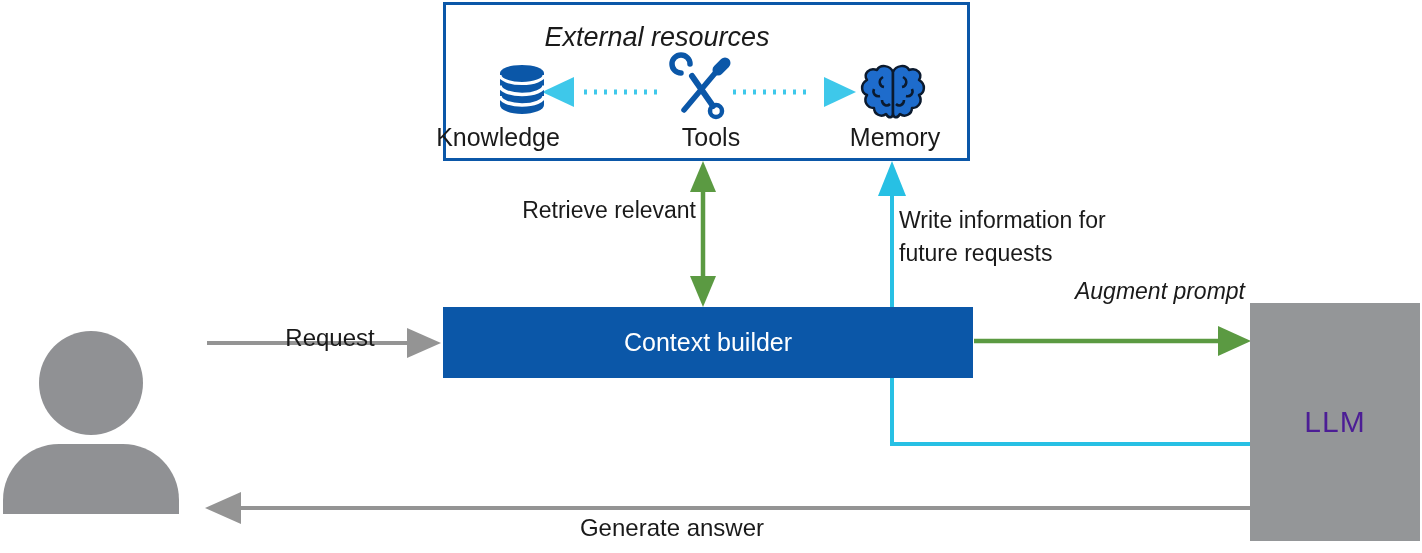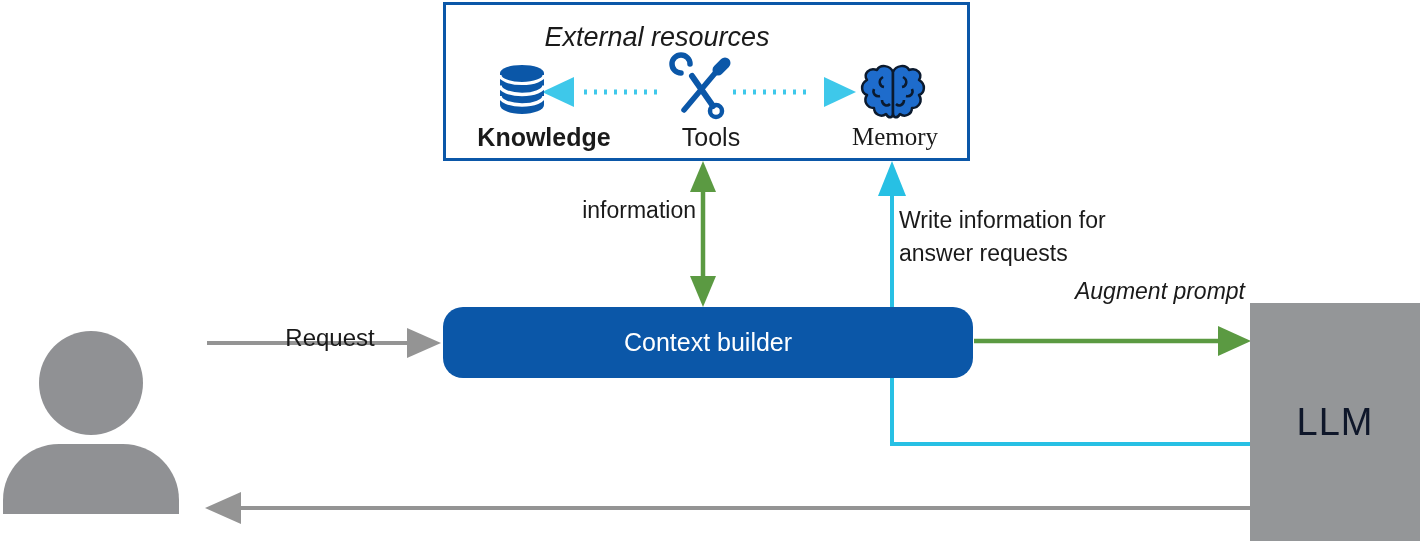--- a/index.html
+++ b/index.html
@@ -15,24 +15,24 @@
     --text:#1a1a1a;
   }
   html,body{margin:0;padding:0;background:#ffffff;}
   body{font-family:"Liberation Sans", sans-serif;color:var(--text);}
   .canvas{position:relative;width:1422px;height:553px;background:#fff;overflow:hidden;}
   .overlay{position:absolute;left:0;top:0;z-index:1;}
   .box{position:absolute;box-sizing:border-box;}
   .ext-box{left:443px;top:2px;width:527px;height:159px;border:3px solid var(--blue);background:transparent;z-index:0;}
   .ext-title{position:absolute;left:443px;top:22px;width:428px;text-align:center;font-size:27px;font-style:italic;z-index:3;}
   .node-label{position:absolute;width:180px;text-align:center;font-size:25px;top:123px;z-index:3;}
-  .cb-box{left:443px;top:307px;width:530px;height:71px;background:var(--blue);z-index:2;display:flex;align-items:center;justify-content:center;border-radius:20px;}
+  .cb-box{left:443px;top:307px;width:530px;height:71px;background:var(--blue);z-index:2;display:flex;align-items:center;justify-content:center;}
   .cb-box span{color:#fff;font-size:25px;}
   .llm-box{left:1250px;top:303px;width:170px;height:238px;background:var(--gray-llm);z-index:2;display:flex;align-items:center;justify-content:center;}
-  .llm-box span{color:#0f172a;font-size:38px;letter-spacing:1px;}
+  .llm-box span{color:#4c1d95;font-size:30px;letter-spacing:1px;}
   .edge-label{position:absolute;z-index:3;font-size:23px;line-height:33px;}
   .lbl-request{left:240px;top:306px;width:180px;text-align:center;font-size:24px;margin-top:15px;}
   .lbl-retrieve{left:440px;top:194px;width:256px;text-align:right;}
   .lbl-write{left:899px;top:196px;width:300px;text-align:left;margin-top:8px;}
   .lbl-augment{left:965px;top:275px;width:280px;text-align:right;font-style:italic;}
   .lbl-generate{left:562px;top:511px;width:220px;text-align:center;font-size:24px;}
   .stroke-gray{stroke:var(--gray-line);}
   .fill-gray{fill:var(--gray-line);}
   .stroke-green{stroke:var(--green);}
   .fill-green{fill:var(--green);}
@@ -109,41 +109,42 @@
     <g transform="translate(861,62)" stroke="var(--brain-outline)" stroke-width="2.5" stroke-linejoin="round">
       <path d="M32,10 C29,3 19,2 16,8 C8,5 2,12 6,18 C-1,22 0,31 6,33 C2,39 6,46 13,46 C13,52 20,56 25,52 C28,57 32,56 32,51 Z" fill="var(--brain-fill)"></path>
       <path d="M32,10 C35,3 45,2 48,8 C56,5 62,12 58,18 C65,22 64,31 58,33 C62,39 58,46 51,46 C51,52 44,56 39,52 C36,57 32,56 32,51 Z" fill="var(--brain-fill)"></path>
       <path d="M22,15 c-5,3 -4,9 1,10 M13,27 c-2,5 2,8 6,7 M21,38 c0,5 5,7 8,4" fill="none"></path>
       <path d="M42,15 c5,3 4,9 -1,10 M51,27 c2,5 -2,8 -6,7 M43,38 c0,5 -5,7 -8,4" fill="none"></path>
     </g>
   </svg>
 
   <div class="box ext-box"></div>
   <div class="ext-title">External resources</div>
-  <div class="node-label" style="left:454px;font-weight:bold;">Knowledge</div>
+  <div class="node-label" style="left:408px;">Knowledge</div>
   <div class="node-label" style="left:621px;">Tools</div>
-  <div class="node-label" style="left:805px;font-family:Liberation Serif, serif;">Memory</div>
+  <div class="node-label" style="left:805px;">Memory</div>
 
   <div class="box cb-box">
     <span>Context builder</span>
   </div>
 
   <div class="box llm-box">
     <span>LLM</span>
   </div>
 
   <div class="edge-label lbl-request">Request</div>
 
   <div class="edge-label lbl-retrieve">
-    <div>information</div>
+    <div>Retrieve relevant</div>
   </div>
 
   <div class="edge-label lbl-write">
     <div>Write information for</div>
-    <div>answer requests</div>
+    <div>future requests</div>
   </div>
 
   <div class="edge-label lbl-augment">
     <div>Augment prompt</div>
   </div>
 
+  <div class="edge-label lbl-generate">Generate answer</div>
 
 </div>
 
 </body></html>

